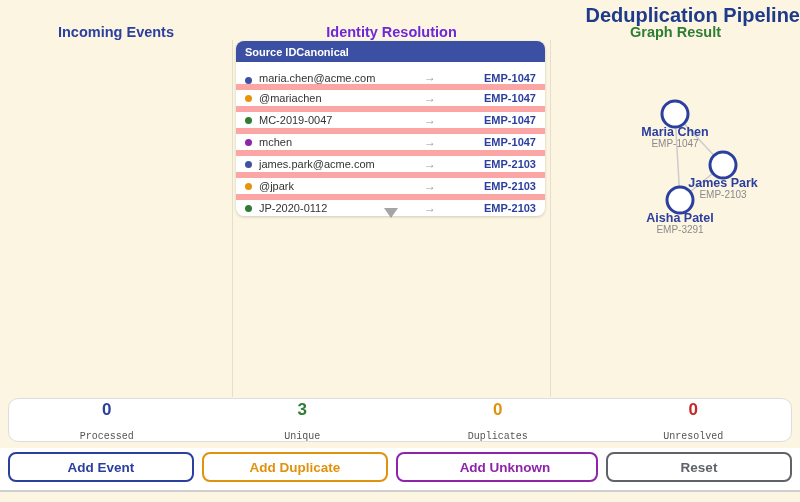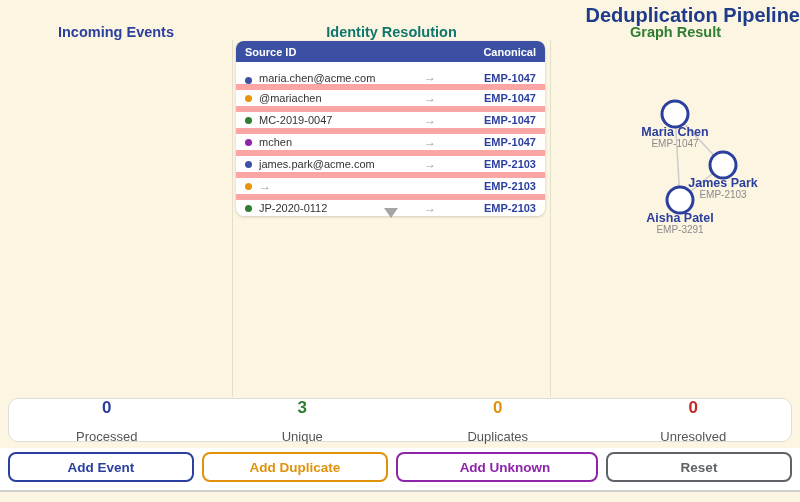--- a/index.html
+++ b/index.html
@@ -14,36 +14,36 @@
 
   .page-title {
     position: absolute; left: 0; top: 4px; width: 800px;
     text-align: right; font-size: 20px; font-weight: bold; color: #1E3A8A;
   }
   .col-head {
     position: absolute; top: 24px; text-align: center;
     font-size: 14.5px; font-weight: bold;
   }
   .col-head.incoming { left: 0; width: 232px; color: #2B3F9E; }
-  .col-head.resolution { left: 232px; width: 319px; color: #0f766e; }
+  .col-head.resolution { left: 232px; width: 319px; color: #6d28d9; }
   .col-head.graphres { left: 551px; width: 249px; color: #2E7D32; }
 
   .mid-panel {
     position: absolute; left: 232px; top: 40px; width: 319px; height: 357px;
     border-left: 1px solid #E4DFCC; border-right: 1px solid #E4DFCC;
   }
 
   .res-table {
     position: absolute; left: 236px; top: 41px; width: 309px;
     background: #FFFFFF; border-radius: 8px; overflow: hidden;
     box-shadow: 0 1px 3px rgba(0,0,0,0.18);
   }
   .thead {
     height: 21px; background: #3B4FA3; color: #FFFFFF;
-    display: flex; align-items: center; justify-content: space-between;
+    display: flex; align-items: center; 
     padding: 0 9px; font-size: 11px; font-weight: bold;
   }
   .trow {
     height: 22px; display: flex; align-items: center;
     padding: 0 9px; font-size: 11px; border-top: 6px solid #fca5a5;
   }
   .trow:first-child { border-top: none; align-items: flex-end; }
   .dot { width: 7px; height: 7px; border-radius: 50%; margin-right: 7px; flex: 0 0 7px; }
   .src { flex: 0 0 165px; color: #333333; white-space: nowrap; overflow: hidden; }
   .arr { flex: 0 0 40px; color: #999999; font-size: 12px; }
@@ -65,21 +65,21 @@
   .node-name { font-family: "Liberation Sans", sans-serif; font-size: 12.5px; font-weight: bold; fill: #2B3F9E; text-anchor: middle; }
   .node-id { font-family: "Liberation Sans", sans-serif; font-size: 10px; fill: #8A8A8A; text-anchor: middle; }
 
   .stats-card {
     position: absolute; left: 8px; top: 398px; width: 784px; height: 44px;
     background: #FFFFFF; border: 1px solid #DDDDDD; border-radius: 10px;
     display: flex; align-items: center;
   }
   .stat { flex: 1; text-align: center; padding-top: 2px; }
   .stat-value { font-size: 17px; font-weight: bold; line-height: 18px; }
-  .stat-label { font-size: 13px; color: #555555; margin-top: 12px; }
+  .stat-label { font-size: 10px; color: #555555; margin-top: 12px; font-family: Liberation Mono, monospace; }
 
   .footer {
     position: absolute; left: 0; top: 448px; width: 800px; height: 44px;
     background: #FFFFFF; border-bottom: 2px solid #CFCFCF;
     display: flex; gap: 8px; padding: 8px; align-items: flex-end;
   }
   .btn {
     flex: 1; height: 30px; background: #FFFFFF;
     border: 2px solid; border-radius: 8px;
     font-family: "Liberation Sans", sans-serif;
@@ -130,20 +130,21 @@
           <span class="canon">EMP-1047</span>
         </div>
         <div class="trow">
           <span class="dot" style="background: rgb(63, 81, 165);"></span>
           <span class="src">james.park@acme.com</span>
           <span class="arr">→</span>
           <span class="canon">EMP-2103</span>
         </div>
         <div class="trow">
           <span class="dot" style="background: rgb(232, 148, 10);"></span>
+          <span class="src">@jpark</span>
           <span class="arr">→</span>
           <span class="canon">EMP-2103</span>
         </div>
         <div class="trow">
           <span class="dot" style="background: rgb(46, 125, 50);"></span>
           <span class="src">JP-2020-0112</span>
           <span class="arr">→</span>
           <span class="canon">EMP-2103</span>
         </div>
       </div>

